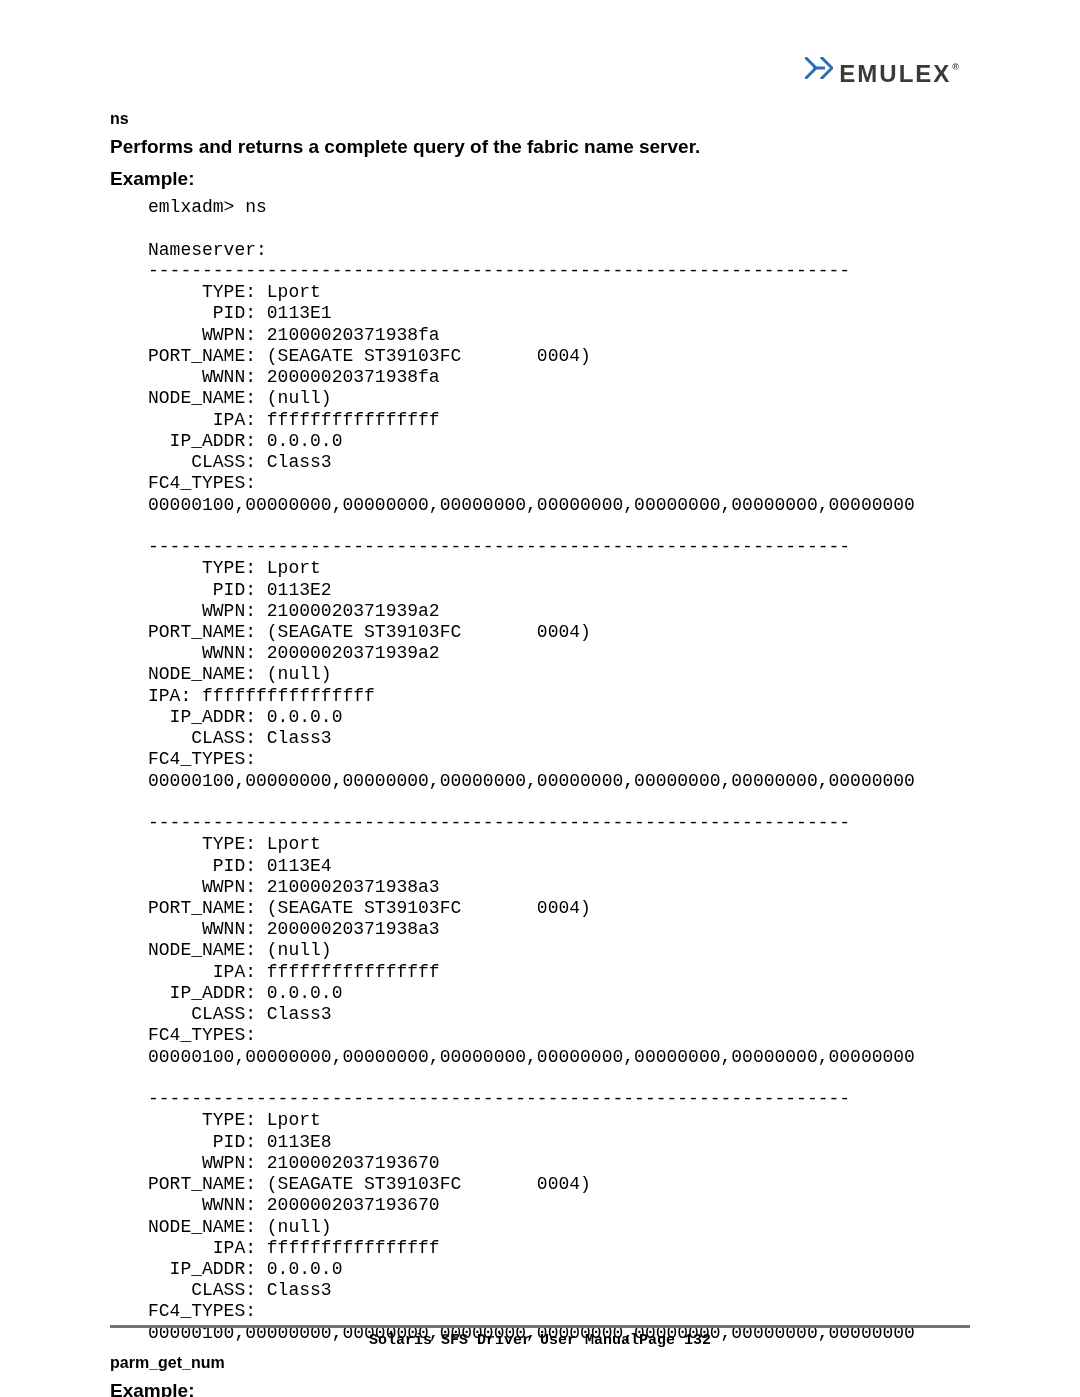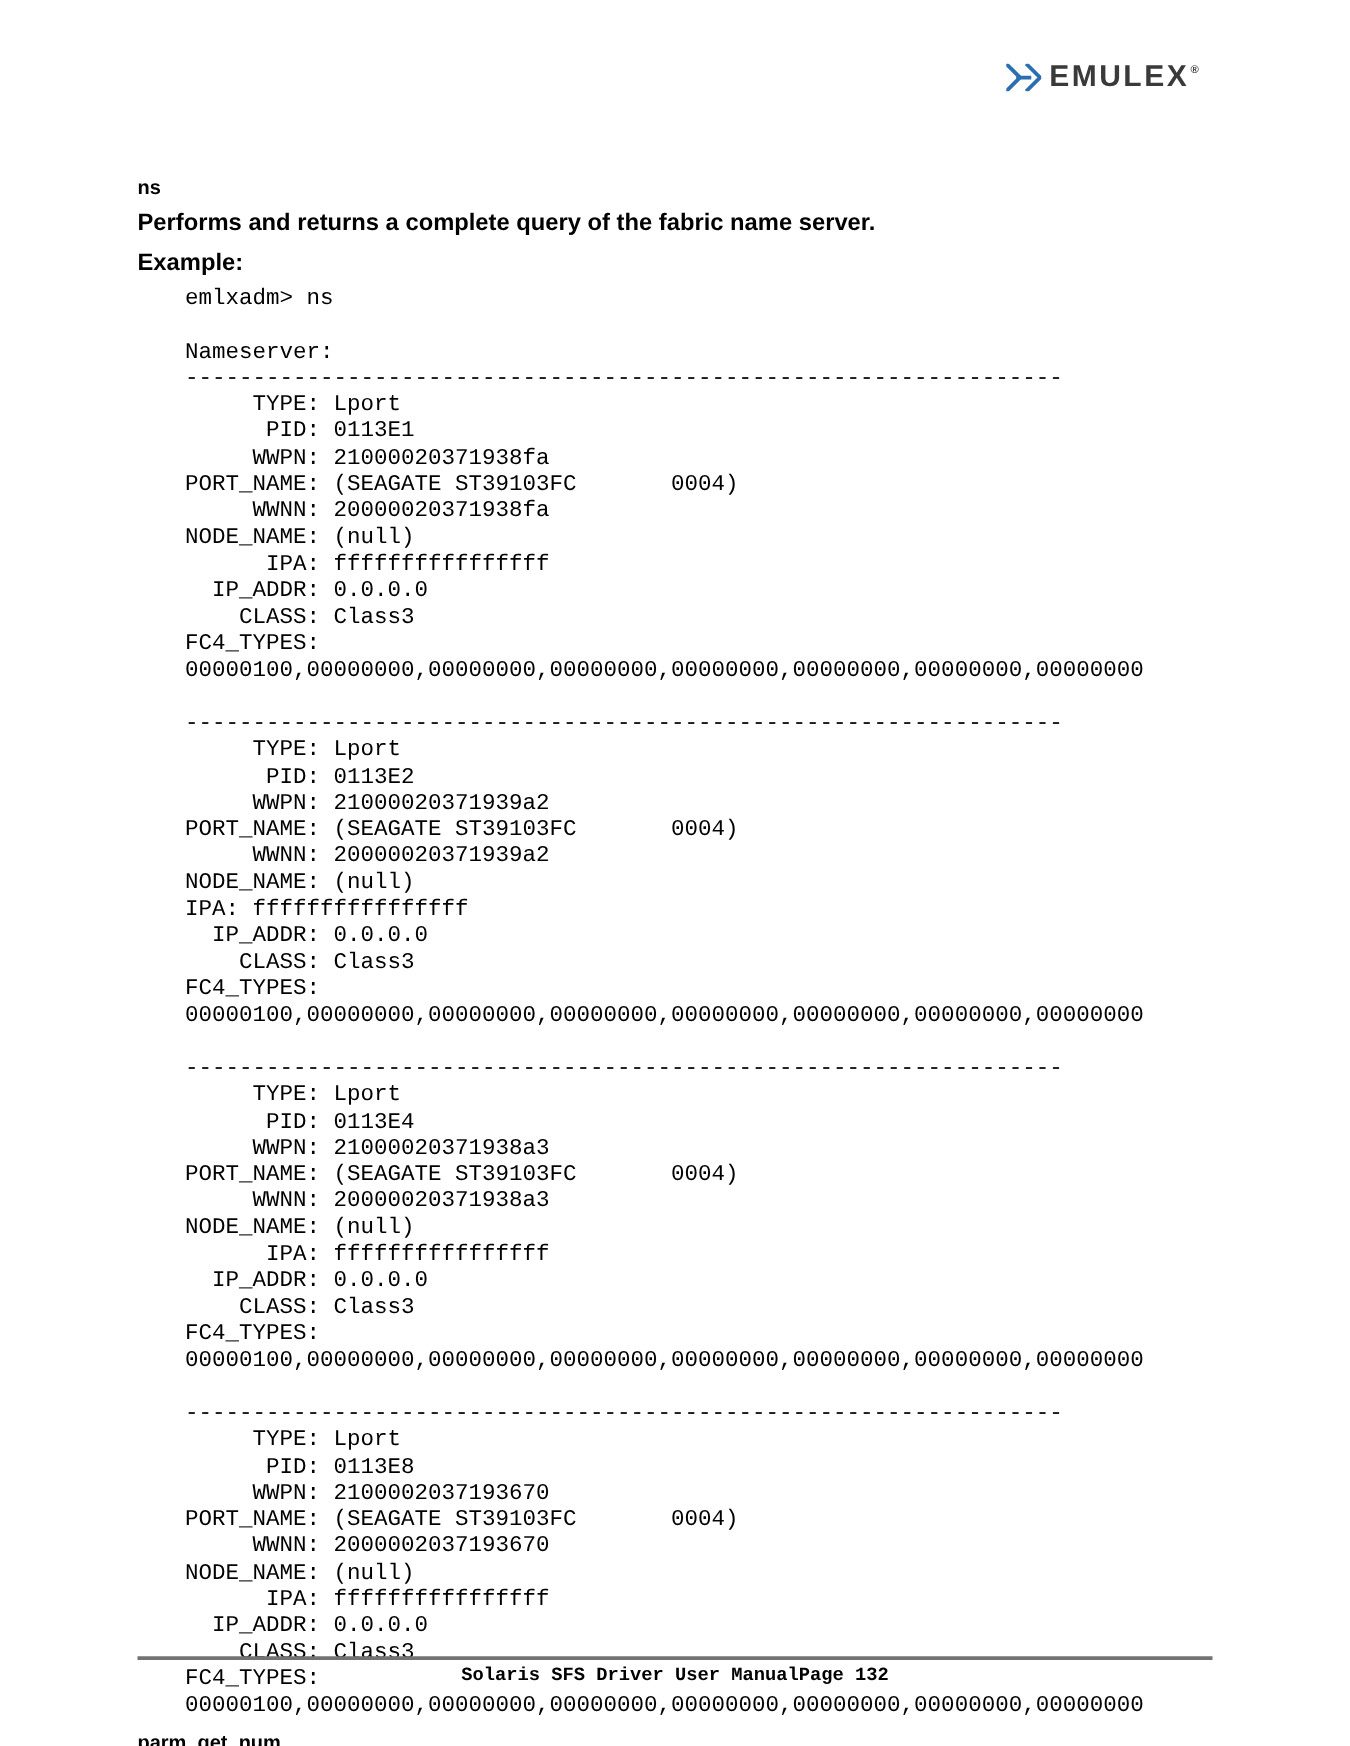--- a/index.html
+++ b/index.html
@@ -25,32 +25,33 @@
     align-items: center;
     gap: 6px;
   }
   .logo-text {
     font-family: Arial, sans-serif;
     font-weight: 900;
     font-size: 24px;
     letter-spacing: 2px;
     color: #3a3a3a;
     position: relative;
+    margin-top: 12px;
   }
   .reg {
     font-size: 9px;
     vertical-align: top;
     position: relative;
     top: 2px;
     left: 1px;
   }
   .cmd-heading {
     font-size: 16px;
     font-weight: 700;
-    margin-top: 100px;
+    margin-top: 68px;
     margin-bottom: 6px;
   }
   .body-text {
     font-size: 19px;
     margin: 4px 0 6px 0;
     line-height: 1.35;
     font-weight: bold;
   }
   .mono {
     font-family: "Courier New", Courier, monospace;

